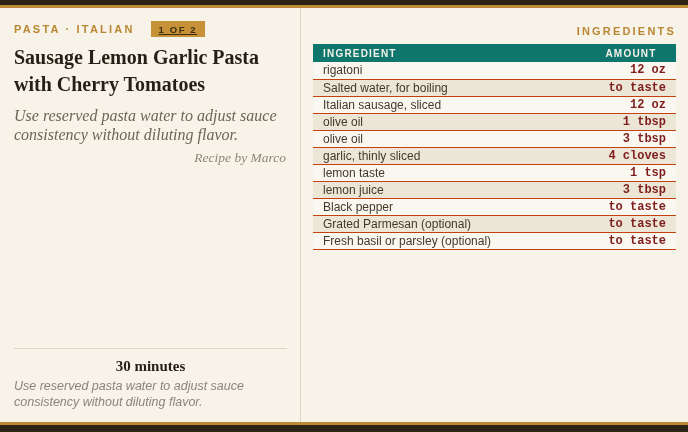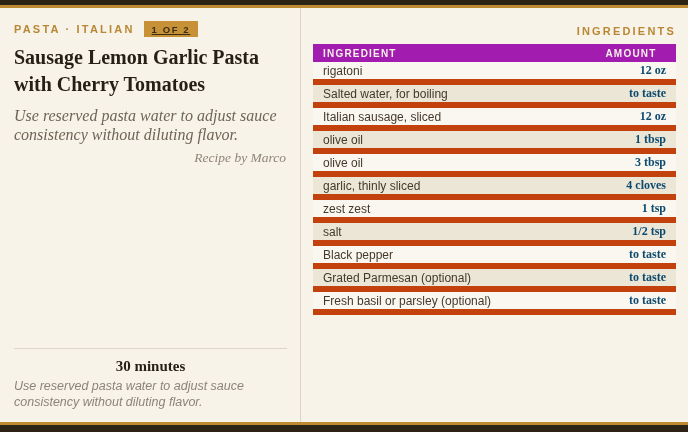--- a/index.html
+++ b/index.html
@@ -18,21 +18,21 @@
   .bar-gold { height: 3px; background: #bd8a33; flex: 0 0 auto; }
   .main { flex: 1 1 auto; display: flex; min-height: 0; }
 
   
   .left {
     width: 301px; flex: 0 0 auto;
     border-right: 1px solid #ddd6c6;
     position: relative;
     padding: 13px 14px 0 14px;
   }
-  .eyebrow-row { display: flex; align-items: center; gap: 9px; }
+  .eyebrow-row { display: flex; align-items: center; gap: 16px; }
   .category {
     color: #b98733; font-size: 11px; font-weight: bold;
     letter-spacing: 2.2px;
   }
   .badge {
     background: #c79138; color: #3a2d12;
     font-size: 9.5px; font-weight: bold; letter-spacing: 1.6px;
     padding: 3px 8px 2px 8px;
     text-decoration: underline;
   }
@@ -64,35 +64,35 @@
   }
 
   
   .right { flex: 1 1 auto; padding: 17px 12px 0 12px; min-width: 0; }
   .ingredients-heading {
     color: #b98733; font-size: 11px; font-weight: bold;
     letter-spacing: 2.2px; margin-bottom: 7px; text-align: right;
   }
   .ing-table { width: 100%; border-collapse: collapse; table-layout: fixed; }
   .ing-table thead th {
-    background: #a21caf; color: #f5f1e8;
+    background: #0f766e; color: #f5f1e8;
     font-size: 10px; font-weight: bold; letter-spacing: 1.2px;
     text-align: left; padding: 4px 10px 3px 10px; height: 17px;
   }
   .ing-table thead th.col-amount { text-align: center; }
   .ing-table tbody td {
     height: 17px; padding: 1px 10px;
-    border-bottom: 6px solid #c2410c;
+    border-bottom: 1px solid #c2410c;
     font-size: 12px; color: #43392b; vertical-align: middle;
     white-space: nowrap; overflow: hidden;
   }
   .ing-table tbody td.amount {
     text-align: right;
-    font-family: Liberation Serif, serif;
-    font-weight: bold; font-size: 12px; color: #0c4a6e; margin-top: 33px;
+    font-family: Liberation Mono, monospace;
+    font-weight: bold; font-size: 12px; color: #7f1d1d; margin-top: 33px;
   }
   .ing-table tbody tr:nth-child(odd)  td { background: #faf7f0; }
   .ing-table tbody tr:nth-child(even) td { background: #ece6d7; }
 </style>
 </head>
 <body>
 
 <div class="card">
   <div class="bar-dark"></div>
   <div class="bar-gold"></div>
@@ -150,29 +150,29 @@
     <td class="ingredient">olive oil</td>
     <td class="amount">3 tbsp</td>
   </tr>
 
   <tr>
     <td class="ingredient">garlic, thinly sliced</td>
     <td class="amount">4 cloves</td>
   </tr>
 
   <tr>
-    <td class="ingredient">zest zest</td>
+    <td class="ingredient">lemon taste</td>
     <td class="amount">1 tsp</td>
   </tr>
 
+  <tr>
+    <td class="ingredient">lemon juice</td>
+    <td class="amount">3 tbsp</td>
+  </tr>
 
-  <tr>
-    <td class="ingredient">salt</td>
-    <td class="amount">1/2 tsp</td>
-  </tr>
 
   <tr>
     <td class="ingredient">Black pepper</td>
     <td class="amount">to taste</td>
   </tr>
 
   <tr>
     <td class="ingredient">Grated Parmesan (optional)</td>
     <td class="amount">to taste</td>
   </tr>

